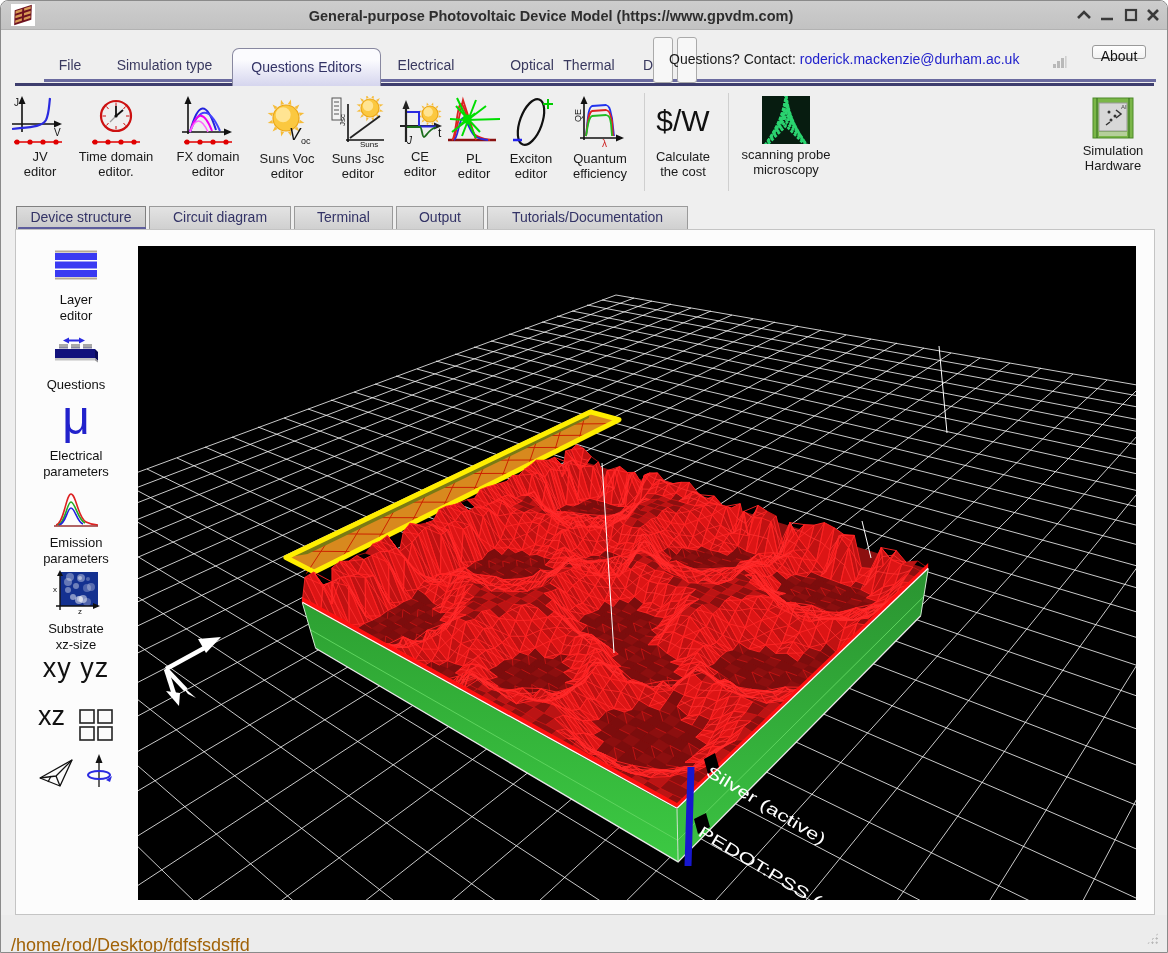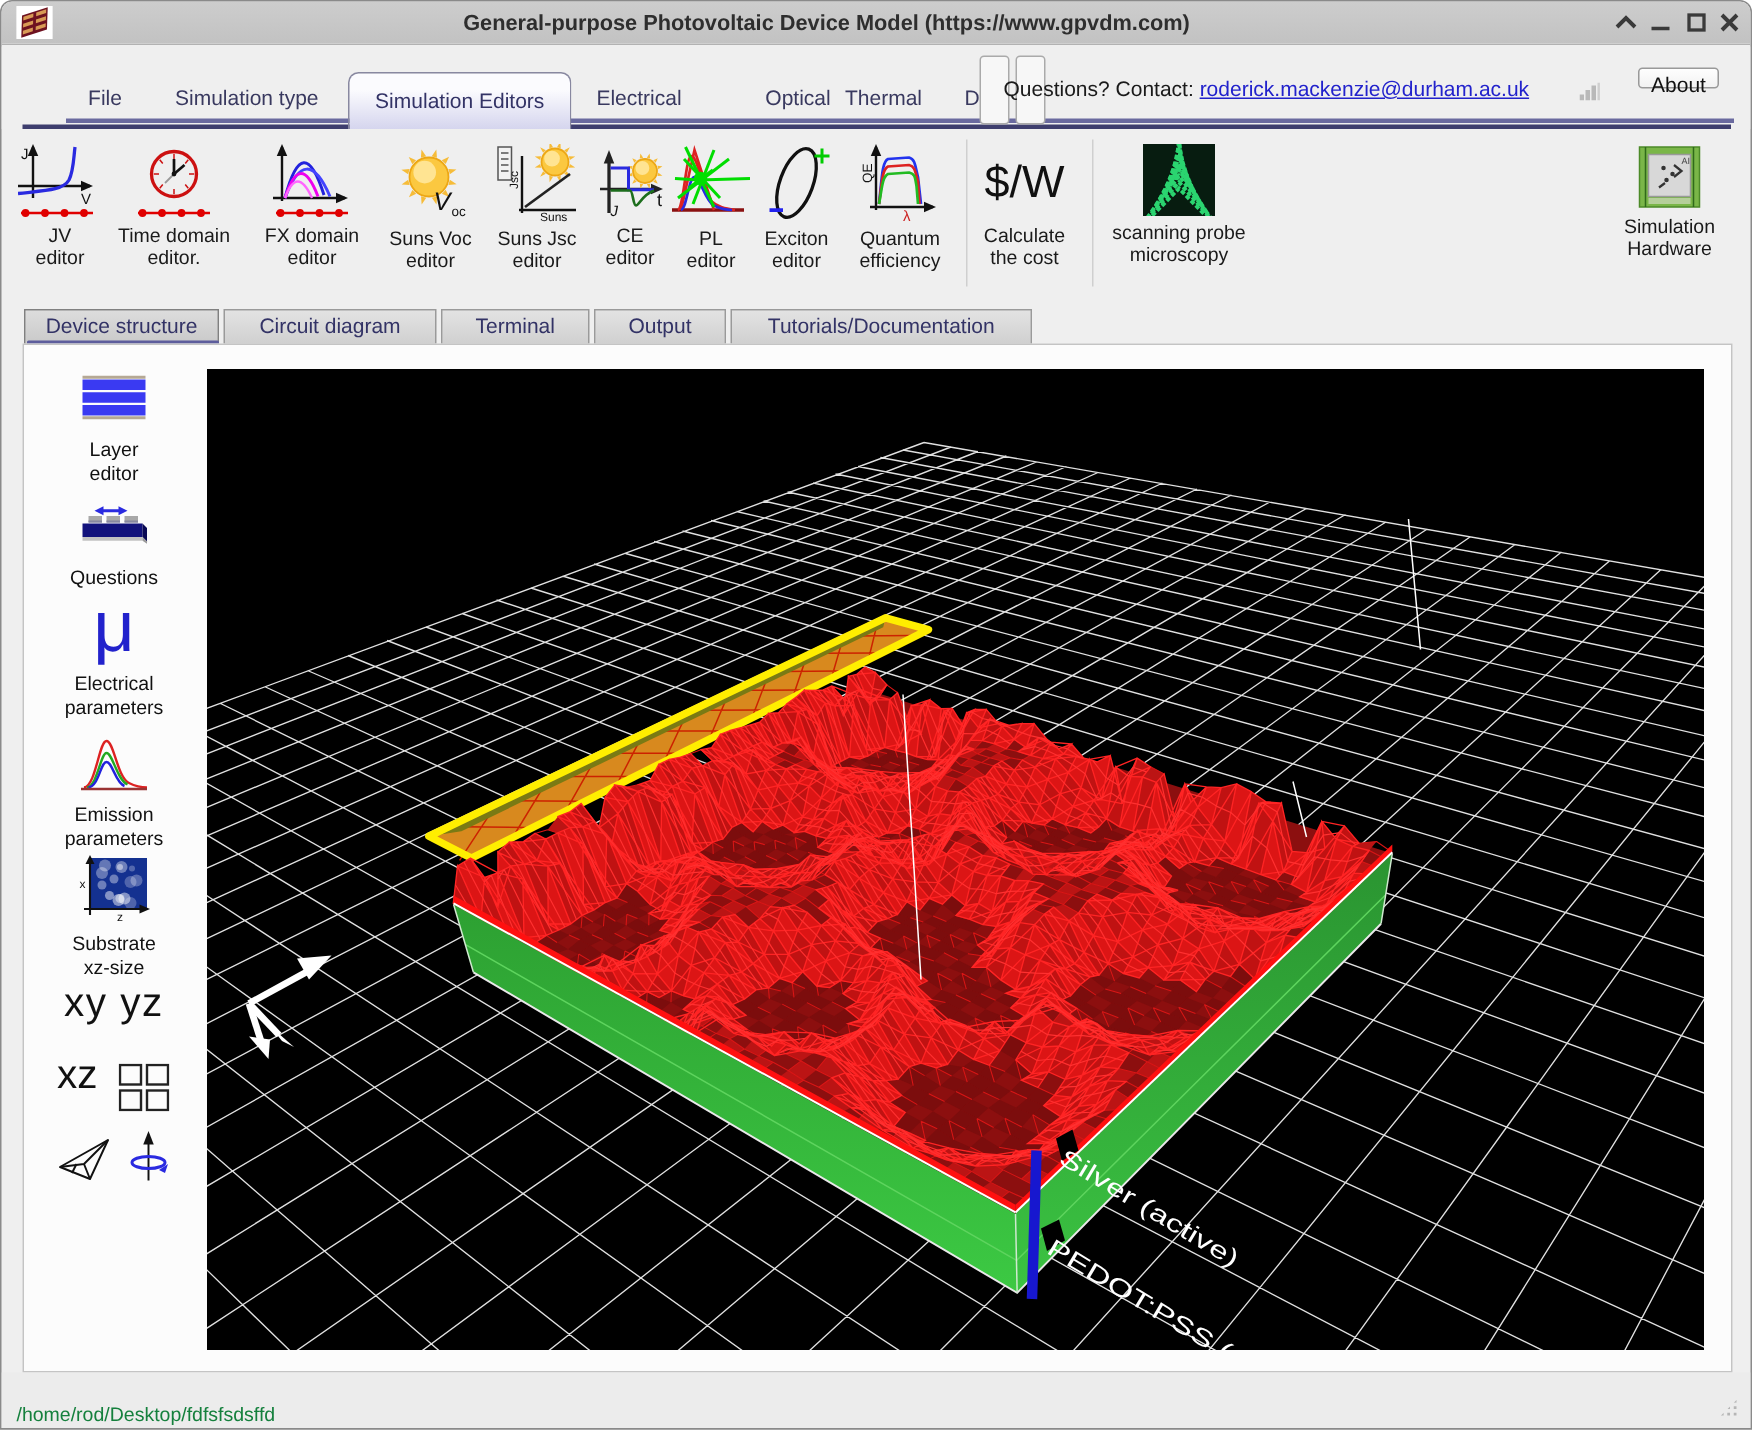--- a/index.html
+++ b/index.html
@@ -7,38 +7,38 @@
 #title{position:absolute;left:0;top:7px;width:1100px;text-align:center;font-size:14.5px;font-weight:bold;color:#2e2e2e}
 #appicon{position:absolute;left:10px;top:3px;width:24px;height:22px;background:#fff}
 .wbtn{position:absolute;top:5px;width:16px;height:18px}
 #menubar{position:absolute;left:0;top:30px;width:100%;height:55px;background:#efefef}
 .mtab{position:absolute;top:26px;font-size:14px;color:#39395f;text-align:center}
 #selmtab{position:absolute;left:231px;top:47px;width:149px;height:38px;background:linear-gradient(#fbfbfe 30%,#d5d5ee);border:1px solid #8888a0;border-bottom:none;border-radius:7px 7px 0 0;text-align:center;padding-top:10px;font-size:14px;color:#333366}
 #tabline1{position:absolute;left:43px;top:78px;width:1112px;height:3px;background:#6a6a9f}
 #tabline2{position:absolute;left:14px;top:82px;width:1139px;height:3px;background:#3e3e6e}
 .scrb{position:absolute;top:36px;width:20px;height:46px;background:#f7f7f7;border:1px solid #aaa;border-radius:3px}
 #contact{position:absolute;left:668px;top:50px;font-size:14px;color:#1a1a1a;white-space:nowrap}
-#contact a{color:#2222cc;text-decoration:underline}
+#contact a{color:#2222cc;}
 #sigic{position:absolute;left:1052px;top:53px}
 #about{position:absolute;left:1091px;top:44px;width:54px;height:14px;background:linear-gradient(#fefefe,#f2f2f2);border:1px solid #999;border-radius:3px;text-align:center;font-size:14px;color:#111;padding-top:2px}
 #toolbar{position:absolute;left:14px;top:85px;width:1140px;height:112px;background:#efefef}
 .tbi{position:absolute;text-align:center}
 .tbi svg{display:block;margin:0 auto}
 .tlab{font-size:13px;color:#1a1a1a;line-height:15px;margin-top:3px}
 .tsep{position:absolute;top:7px;width:1px;height:98px;background:#cfcfcf}
 #tabs2{position:absolute;left:14px;top:205px;height:24px}
 .t2{position:absolute;top:0;height:24px;background:linear-gradient(#e3e3e3,#d0d0d0);border:1px solid #9a9a9a;text-align:center;font-size:14px;color:#333366;padding-top:2px}
 .t2sel{background:linear-gradient(#dddddd,#c9c9c9);border:1px solid #808080}
 #selund{position:absolute;left:1px;top:20px;width:128px;height:4px;background:#5d5d9c;border-radius:1px}
 #pane{position:absolute;left:14px;top:228px;width:1140px;height:686px;background:#fcfcfc;border:1px solid #c4c4c4}
 .sbi{position:absolute;left:0;width:120px;text-align:center;font-size:13px;color:#111;line-height:16px}
 .sbi svg{display:block;margin:0 auto}
 .sbi[style*="text-align:left"] svg{display:inline-block;margin:0}
 #view3d{position:absolute;left:122px;top:16px;width:998px;height:654px}
-#statusbar{position:absolute;left:0;top:914px;width:100%;height:39px;background:#ececec;font-size:13px;color:#15803d;padding:20px 0 0 10px}
+#statusbar{position:absolute;left:0;top:914px;width:100%;height:39px;background:#ececec;font-size:18px;color:#a16207;padding:20px 0 0 10px}
 #grip{position:absolute;right:8px;bottom:7px;width:13px;height:13px;background-image:radial-gradient(circle 1.2px, #b5b5b5 1.1px, transparent 1.2px);background-size:4.3px 4.3px;clip-path:polygon(100% 0,100% 100%,0 100%)}
 </style></head><body>
 <div id="win">
  <div id="titlebar">
   <div id="title">General-purpose Photovoltaic Device Model (https://www.gpvdm.com)</div>
   <div id="appicon"><svg width="24" height="22" viewBox="0 0 24 22">
           <rect width="24" height="22" fill="#fff"></rect>
 <g transform="translate(12,11) rotate(-18) skewX(-20)">
 <rect x="-9" y="-7" width="18" height="14" fill="#6e1220"></rect>
 <g fill="#d89a55">
@@ -67,21 +67,21 @@
  <div id="menubar">
   <div class="mtab" style="left:43px;width:52px">File</div>
   <div class="mtab" style="left:100px;width:127px">Simulation type</div>
   <div class="mtab" style="left:385px;width:80px">Electrical</div>
   <div class="mtab" style="left:494px;width:74px">Optical</div>
   <div class="mtab" style="left:551px;width:74px">Thermal</div>
   <div class="mtab" style="left:632px;width:30px">D</div>
  </div>
  <div id="tabline1"></div>
     <div id="tabline2"></div>
- <div id="selmtab">Simulation Editors</div>
+ <div id="selmtab">Questions Editors</div>
  <div class="scrb" style="left:652px"></div>
     <div class="scrb" style="left:676px"></div>
  <div id="contact">Questions? Contact: <a>roderick.mackenzie@durham.ac.uk</a></div>
  <div id="sigic"><svg width="14" height="12" viewBox="0 0 14 12">
         <g fill="#b9b9b9">
           <rect x="0" y="8" width="3" height="4"></rect>
           <rect x="4" y="5" width="3" height="7"></rect>
           <rect x="8" y="2" width="3" height="10"></rect>
         </g>
         <rect x="12" y="0" width="1.6" height="12" fill="#cfcfcf"></rect>

